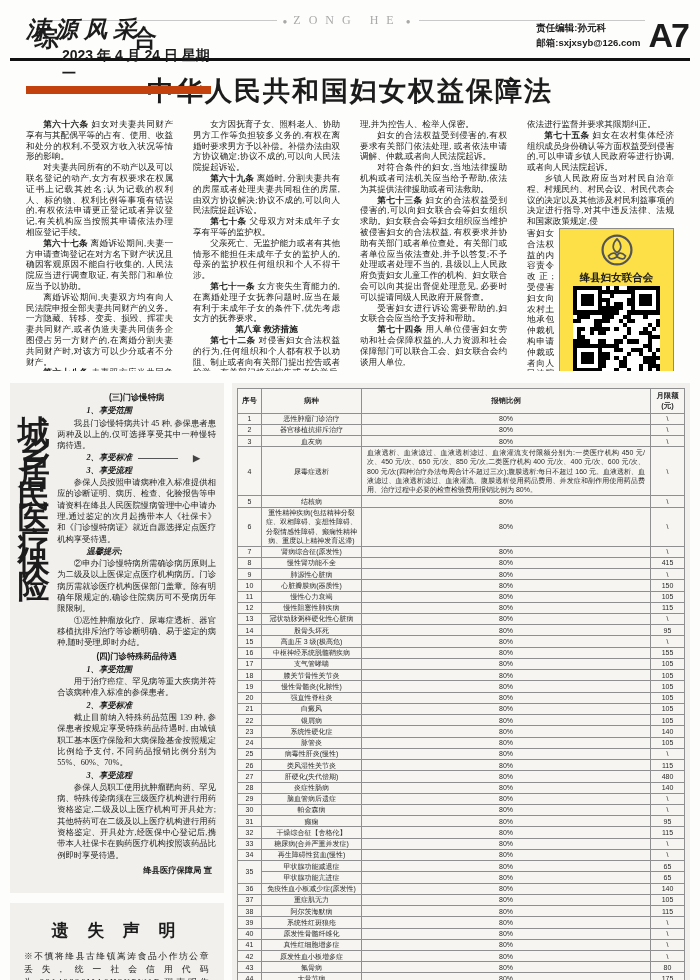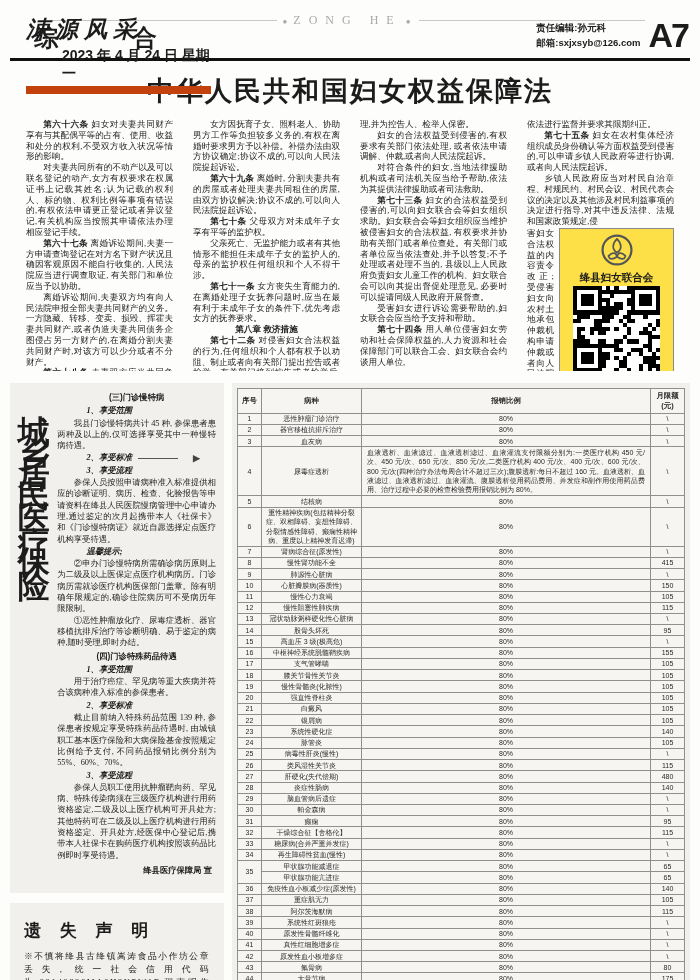--- a/index.html
+++ b/index.html
@@ -46,21 +46,21 @@
   .vtitle{writing-mode:vertical-rl;text-orientation:upright;font-size:32px;font-weight:900;
           letter-spacing:22px;font-family:"DejaVu Serif",serif;flex:none;line-height:1.1;}
   .ins-body{flex:1;font-size:8.3px;line-height:11.3px;overflow:hidden;}
   .ins-h{text-align:center;font-weight:bold;font-family:"Liberation Sans",sans-serif;margin:2px 0;}
   .ins-s{font-style:italic;font-weight:bold;text-indent:1.6em;margin:1px 16px;display:flex;align-items:center;}
   .ins-s .aline{flex:1;border-top:1px solid #555;margin:0 2px 0 6px;}
   .ins-s .ahead{font-style:normal;font-size:9px;color:#444;line-height:1;}
   .ins-body p{margin:0;text-indent:2em;text-align:justify;}
   .ins-sign{text-align:right;font-weight:bold;font-family:Liberation Sans, sans-serif;margin-top:4px;padding-right:4px;}
   .lost-panel{background:#f1f0ed;margin-top:10px;height:103px;padding:10px 14px 0;box-sizing:border-box;}
-  .lost-title{font-size:17px;font-weight:900;letter-spacing:7px;margin:6px 0 8px;
+  .lost-title{text-align:center;font-size:17px;font-weight:900;letter-spacing:7px;margin:6px 0 8px;
               font-family:"Liberation Sans",sans-serif;}
   .lost-body{font-size:8.8px;line-height:13px;text-align:justify;letter-spacing:1.5px;}
   
   .table-panel{background:#f1f0ed;flex:1;padding:5px;box-sizing:border-box;}
   table{width:100%;border-collapse:collapse;background:#f6f5f2;}
   th,td{border:0.7px solid #8f8f8f;font-size:7px;line-height:1.32;padding:0.5px 2px;
         font-family:"Liberation Sans",sans-serif;color:#2a2a2a;}
   th{font-weight:bold;white-space:pre-line;font-size:7.4px;padding:2px;}
   td.c{text-align:center;}
   td.j{text-align:justify;padding:1px 5px;}

